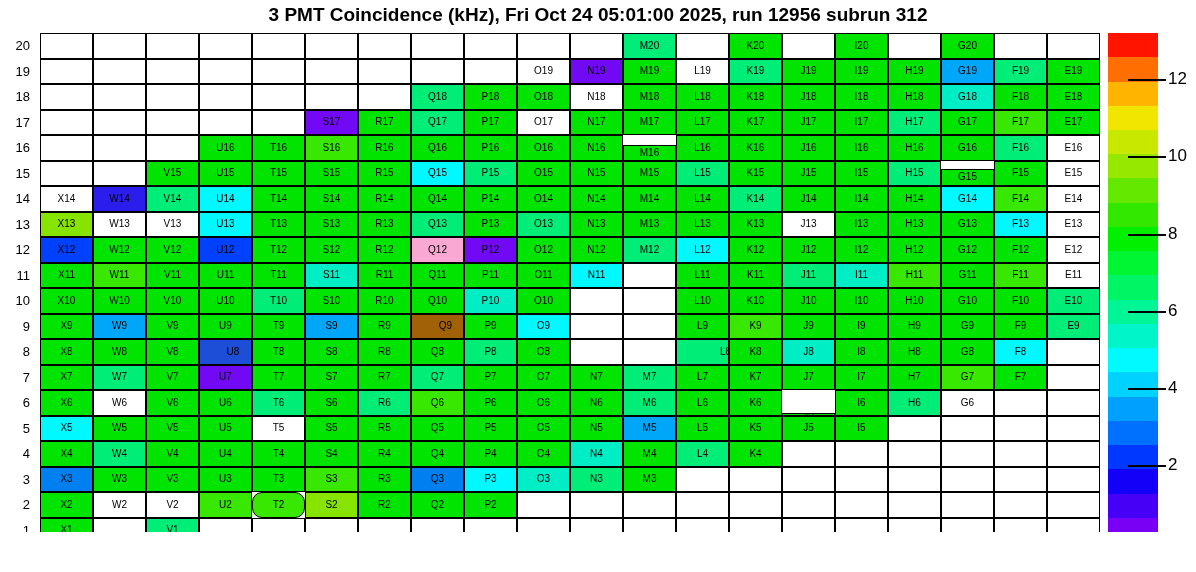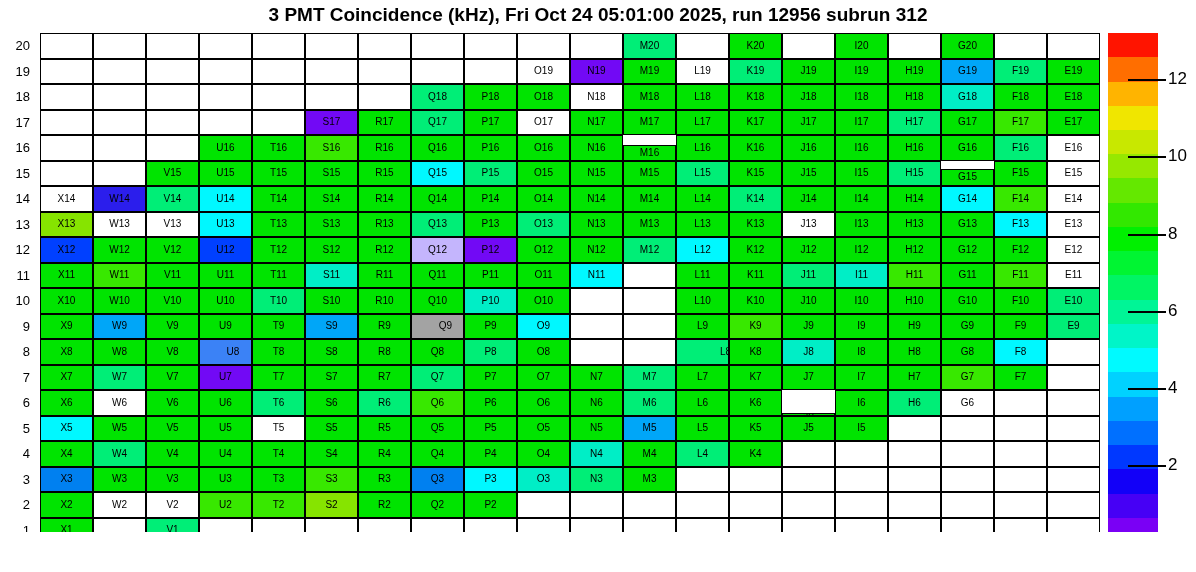--- a/index.html
+++ b/index.html
@@ -212,21 +212,21 @@
       <div class="cell" style="background: rgb(0, 228, 0);">G13</div>
       <div class="cell" style="background: rgb(0, 248, 255);">F13</div>
       <div class="cell" style="background: rgb(255, 255, 255);">E13</div>
       <div class="cell" style="background: rgb(0, 64, 255);">X12</div>
       <div class="cell" style="background: rgb(0, 228, 0);">W12</div>
       <div class="cell" style="background: rgb(0, 228, 0);">V12</div>
       <div class="cell" style="background: rgb(0, 64, 255);">U12</div>
       <div class="cell" style="background: rgb(0, 228, 0);">T12</div>
       <div class="cell" style="background: rgb(0, 228, 0);">S12</div>
       <div class="cell" style="background: rgb(0, 228, 0);">R12</div>
-      <div class="cell" style="background: #c4b5fd;">Q12</div>
+      <div class="cell" style="background: #f9a8d4;">Q12</div>
       <div class="cell" style="background: rgb(114, 9, 245);">P12</div>
       <div class="cell" style="background: rgb(0, 228, 0);">O12</div>
       <div class="cell" style="background: rgb(0, 228, 0);">N12</div>
       <div class="cell" style="background: rgb(0, 238, 119);">M12</div>
       <div class="cell" style="background: rgb(0, 248, 255);">L12</div>
       <div class="cell" style="background: rgb(0, 228, 0);">K12</div>
       <div class="cell" style="background: rgb(0, 228, 0);">J12</div>
       <div class="cell" style="background: rgb(0, 228, 0);">I12</div>
       <div class="cell" style="background: rgb(0, 228, 0);">H12</div>
       <div class="cell" style="background: rgb(0, 228, 0);">G12</div>
@@ -272,37 +272,37 @@
       <div class="cell" style="background: rgb(0, 228, 0);">G10</div>
       <div class="cell" style="background: rgb(0, 228, 0);">F10</div>
       <div class="cell" style="background: rgb(0, 238, 119);">E10</div>
       <div class="cell" style="background: rgb(0, 228, 0);">X9</div>
       <div class="cell" style="background: rgb(0, 166, 248);">W9</div>
       <div class="cell" style="background: rgb(0, 228, 0);">V9</div>
       <div class="cell" style="background: rgb(0, 228, 0);">U9</div>
       <div class="cell" style="background: rgb(0, 228, 0);">T9</div>
       <div class="cell" style="background: rgb(0, 166, 248);">S9</div>
       <div class="cell" style="background: rgb(0, 228, 0);">R9</div>
-      <div class="cell" style="background: #a3a3a3; padding-left: 16px;">Q9</div>
+      <div class="cell" style="background: #a16207; padding-left: 16px;">Q9</div>
       <div class="cell" style="background: rgb(0, 228, 0);">P9</div>
       <div class="cell" style="background: rgb(0, 248, 255);">O9</div>
       <div class="cell" style="background: rgb(255, 255, 255);"></div>
       <div class="cell" style="background: rgb(255, 255, 255);"></div>
       <div class="cell" style="background: rgb(0, 228, 0);">L9</div>
       <div class="cell" style="background: rgb(56, 232, 0);">K9</div>
       <div class="cell" style="background: rgb(0, 228, 0);">J9</div>
       <div class="cell" style="background: rgb(0, 228, 0);">I9</div>
       <div class="cell" style="background: rgb(0, 228, 0);">H9</div>
       <div class="cell" style="background: rgb(0, 228, 0);">G9</div>
       <div class="cell" style="background: rgb(0, 228, 0);">F9</div>
       <div class="cell" style="background: rgb(0, 238, 119);">E9</div>
       <div class="cell" style="background: rgb(0, 228, 0);">X8</div>
       <div class="cell" style="background: rgb(0, 228, 0);">W8</div>
       <div class="cell" style="background: rgb(0, 228, 0);">V8</div>
-      <div class="cell" style="background: #3b82f6; padding-left: 15px;">U8</div>
+      <div class="cell" style="background: #1d4ed8; padding-left: 15px;">U8</div>
       <div class="cell" style="background: rgb(0, 228, 0);">T8</div>
       <div class="cell" style="background: rgb(0, 228, 0);">S8</div>
       <div class="cell" style="background: rgb(0, 228, 0);">R8</div>
       <div class="cell" style="background: rgb(0, 228, 0);">Q8</div>
       <div class="cell" style="background: rgb(0, 238, 119);">P8</div>
       <div class="cell" style="background: rgb(0, 228, 0);">O8</div>
       <div class="cell" style="background: rgb(255, 255, 255);"></div>
       <div class="cell" style="background: rgb(255, 255, 255);"></div>
       <div class="cell" style="background: rgb(0, 238, 119); padding-left: 46px;">L8</div>
       <div class="cell" style="background: rgb(0, 228, 0);">K8</div>
@@ -409,21 +409,21 @@
       <div class="cell" style="background: rgb(255, 255, 255);"></div>
       <div class="cell" style="background: rgb(255, 255, 255);"></div>
       <div class="cell" style="background: rgb(255, 255, 255);"></div>
       <div class="cell" style="background: rgb(255, 255, 255);"></div>
       <div class="cell" style="background: rgb(255, 255, 255);"></div>
       <div class="cell" style="background: rgb(255, 255, 255);"></div>
       <div class="cell" style="background: rgb(0, 228, 0);">X2</div>
       <div class="cell" style="background: rgb(255, 255, 255);">W2</div>
       <div class="cell" style="background: rgb(255, 255, 255);">V2</div>
       <div class="cell" style="background: rgb(56, 232, 0);">U2</div>
-      <div class="cell" style="background: rgb(56, 232, 0);">T2</div>
+      <div class="cell" style="background: rgb(56, 232, 0); border-radius: 10px;">T2</div>
       <div class="cell" style="background: rgb(134, 228, 0);">S2</div>
       <div class="cell" style="background: rgb(0, 228, 0);">R2</div>
       <div class="cell" style="background: rgb(0, 228, 0);">Q2</div>
       <div class="cell" style="background: rgb(0, 228, 0);">P2</div>
       <div class="cell" style="background: rgb(255, 255, 255);"></div>
       <div class="cell" style="background: rgb(255, 255, 255);"></div>
       <div class="cell" style="background: rgb(255, 255, 255);"></div>
       <div class="cell" style="background: rgb(255, 255, 255);"></div>
       <div class="cell" style="background: rgb(255, 255, 255);"></div>
       <div class="cell" style="background: rgb(255, 255, 255);"></div>

